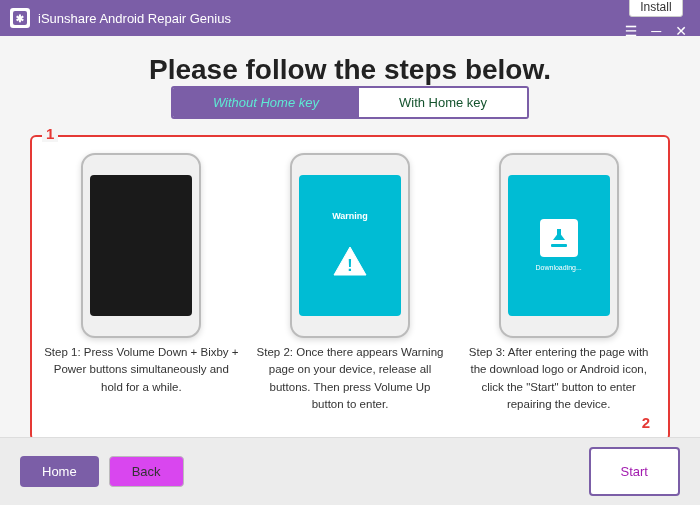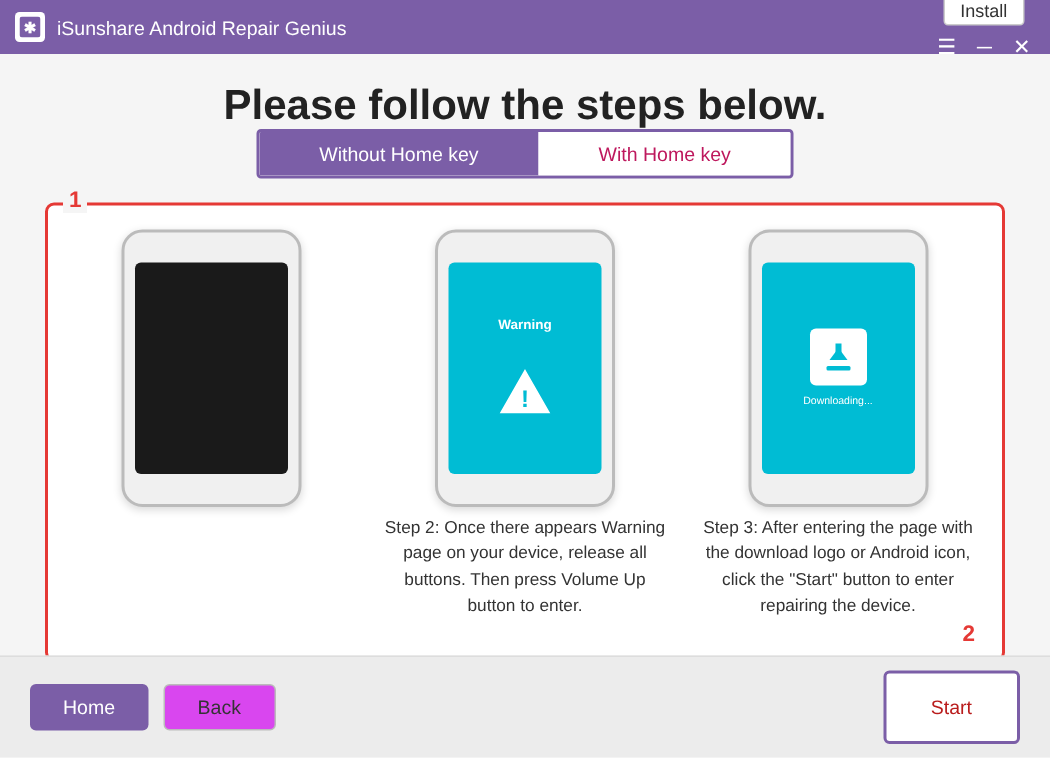--- a/index.html
+++ b/index.html
@@ -85,27 +85,28 @@
       border: 2px solid #7b5ea7;
       border-radius: 3px;
       overflow: hidden;
       margin-bottom: 16px;
     }
     .tab {
       padding: 7px 40px;
       font-size: 13px;
       cursor: pointer;
       background: white;
-      color: #be185d;
+      color: #14532d;
       border: none;
       outline: none;
     }
     .tab.active {
       background: #7b5ea7;
-      color: #ffffff;
+      color: #5eead4;
+      font-style: italic;
     }
 
     
     .steps-box {
       border: 2px solid #e53935;
       border-radius: 6px;
       width: 640px;
       padding: 16px 12px 14px;
       background: white;
       position: relative;
@@ -273,21 +274,21 @@
       background: #d946ef;
       color: #333;
       border: 1px solid #bbb;
       border-radius: 4px;
       padding: 7px 22px;
       font-size: 13px;
       cursor: pointer;
     }
     .btn-start {
       background: white;
-      color: #b91c1c;
+      color: #a21caf;
       border: 2px solid #7b5ea7;
       border-radius: 4px;
       padding: 15px 30px;
       font-size: 13px;
       cursor: pointer;
       font-weight: 500;
     }
 
     .step-num-badge {
       position: absolute;
@@ -334,20 +335,21 @@
 
     <div class="steps-row">
 
       <div class="phone-wrap">
         <div class="phone">
           <div class="phone-screen-black"></div>
           <div class="phone-btn-side btn-left"></div>
           <div class="phone-btn-side btn-right"></div>
           <div class="phone-btn-side btn-right2"></div>
         </div>
+        <div class="step-text">Step 1: Press Volume Down + Bixby + Power buttons simultaneously and hold for a while.</div>
       </div>
 
       <div class="phone-wrap">
         <div class="phone">
           <div class="phone-screen-warning">
             <span style="color:white;font-size:9px;font-weight:bold;margin-bottom:16px;">Warning</span>
             <svg class="warning-triangle" viewBox="0 0 36 36">
               <polygon points="18,4 34,32 2,32" fill="white" stroke="white" stroke-width="1"></polygon>
               <text x="18" y="28" text-anchor="middle" font-size="16" fill="#00bcd4" font-weight="bold">!</text>
             </svg>

